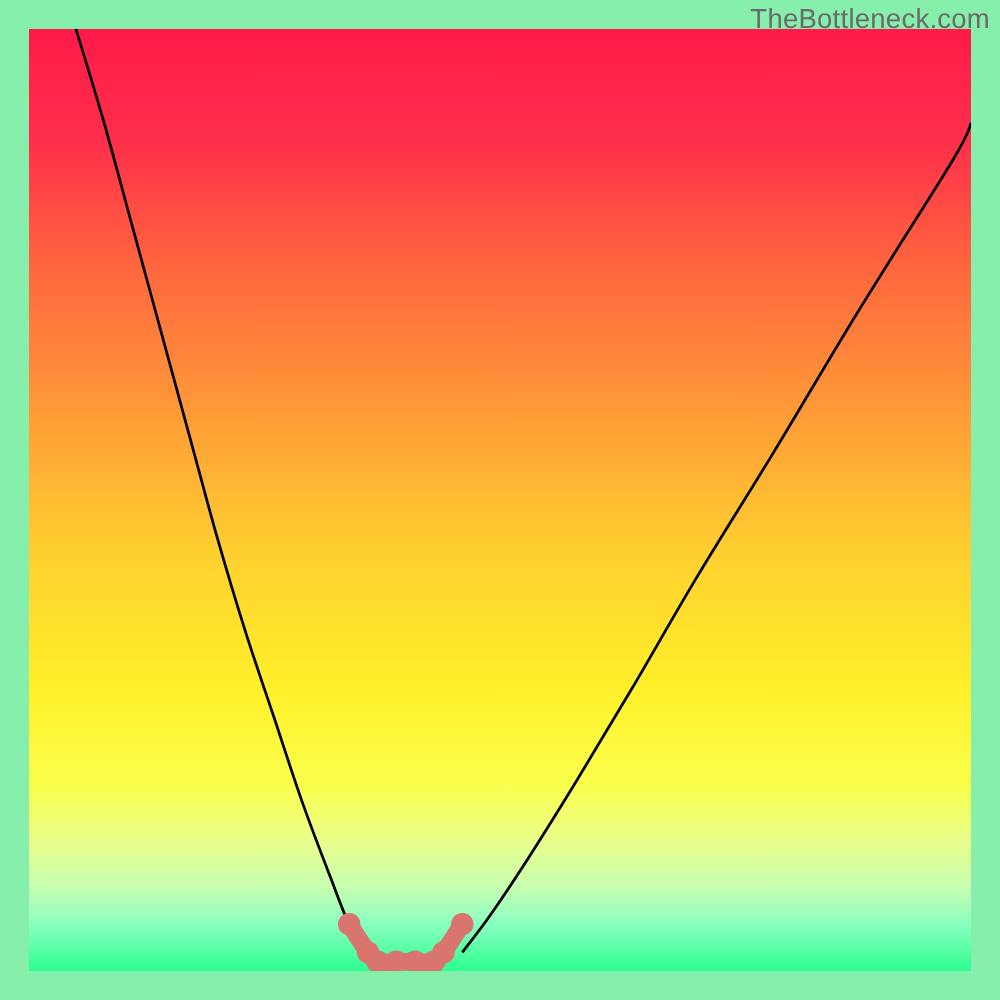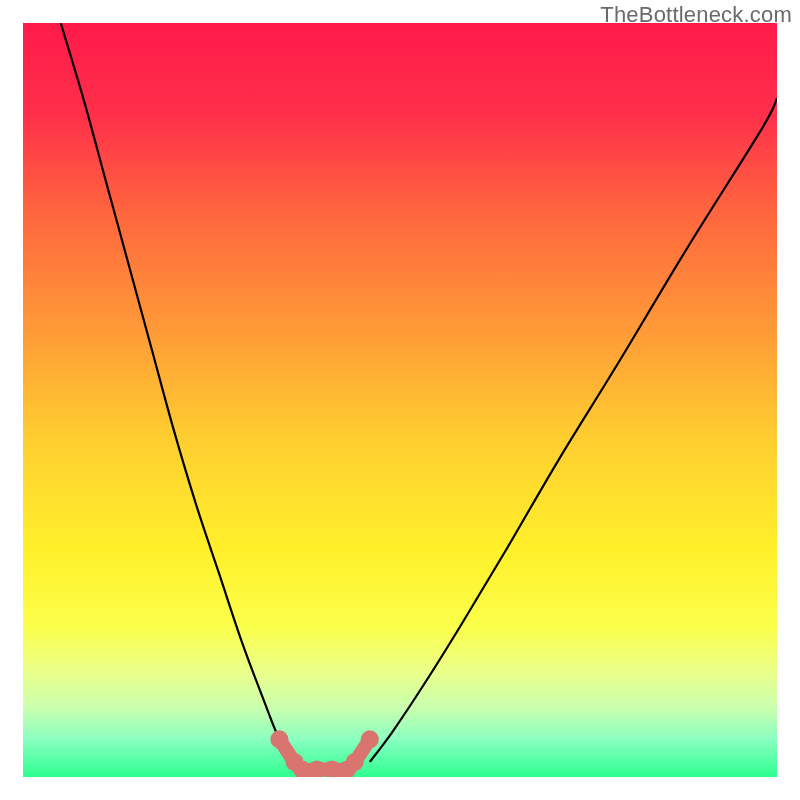--- a/index.html
+++ b/index.html
@@ -11,21 +11,21 @@
     position: relative;
     overflow: hidden;
     font-family: Arial, Helvetica, sans-serif;
   }
   .frame {
     position: absolute;
     top: 0;
     left: 0;
     width: 800px;
     height: 800px;
-    background: #ffffff;
+    background: #86efac;
   }
   .plot-area {
     position: absolute;
     top: 23px;
     left: 23px;
     width: 754px;
     height: 754px;
     overflow: hidden;
   }
   .watermark {

